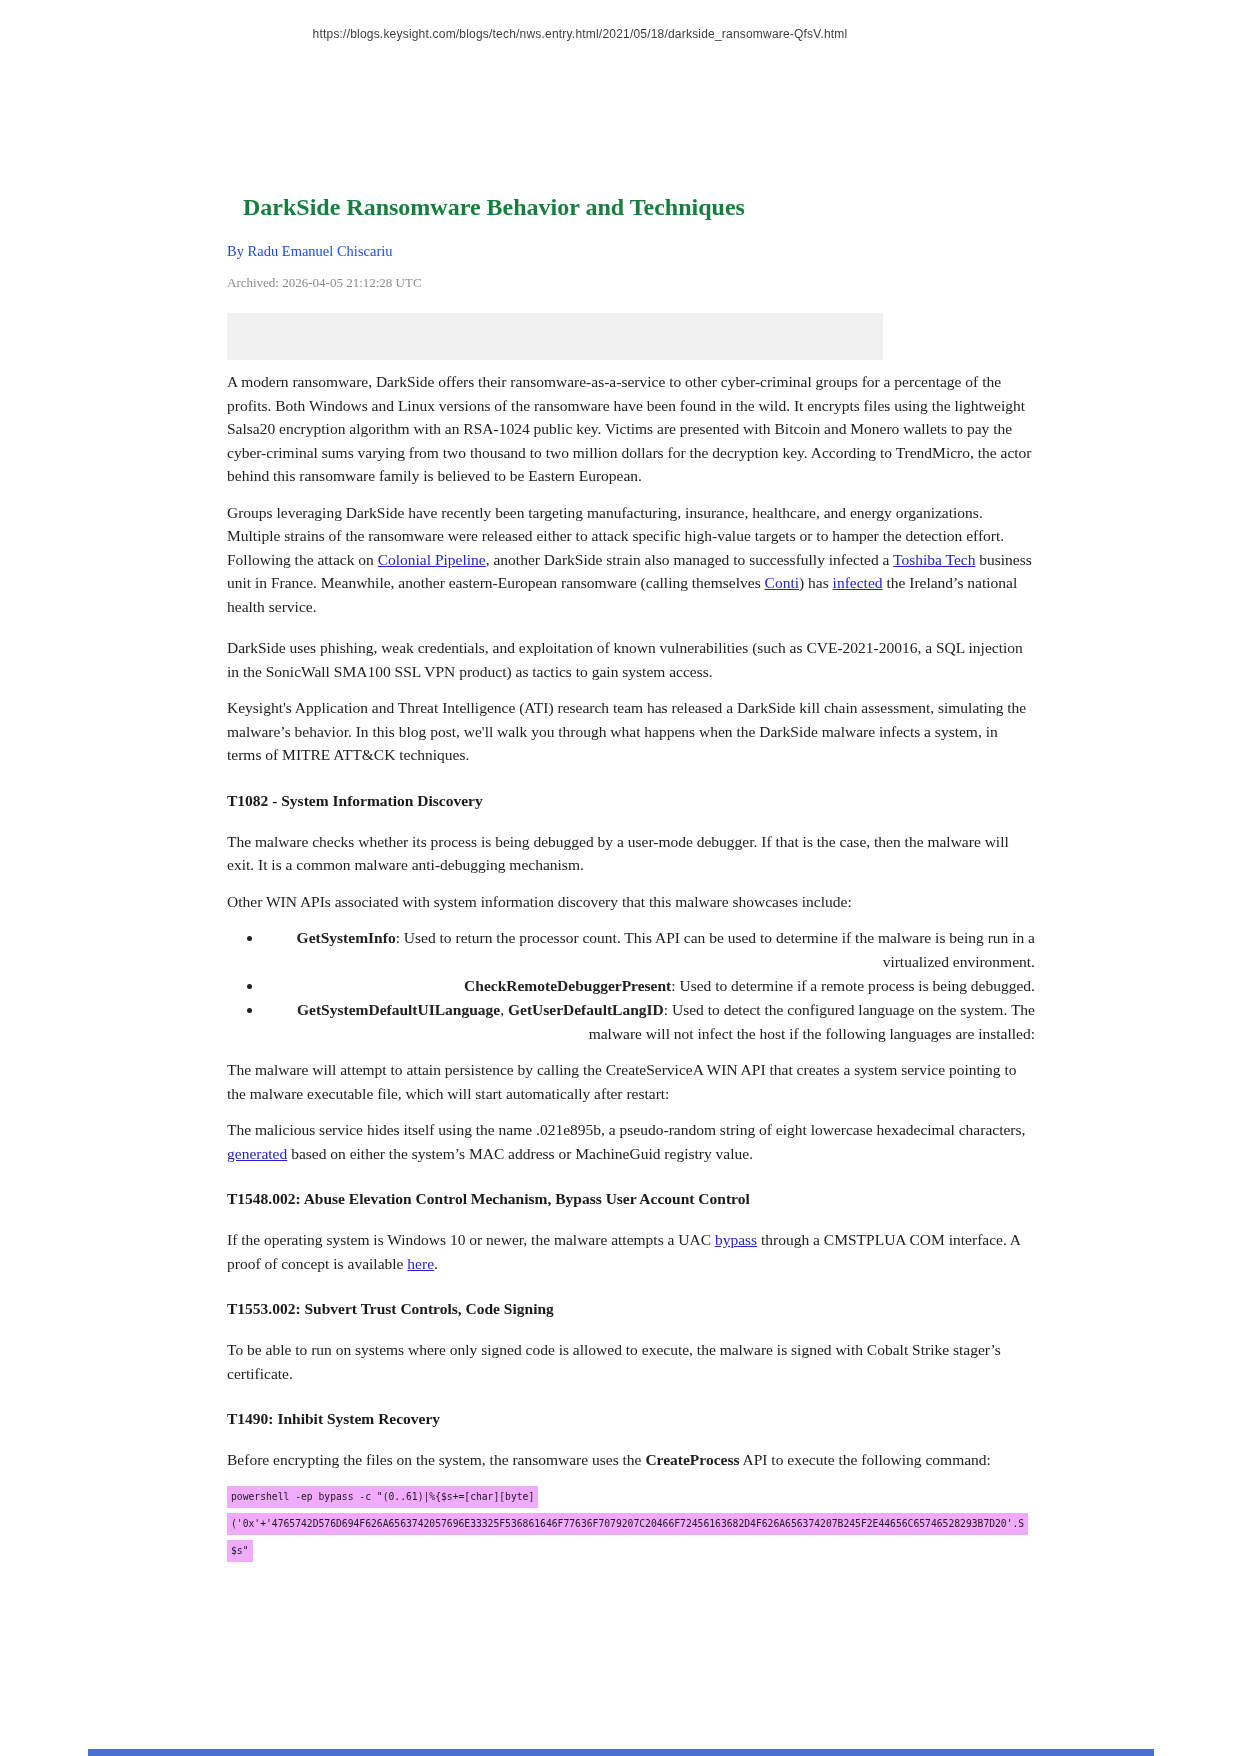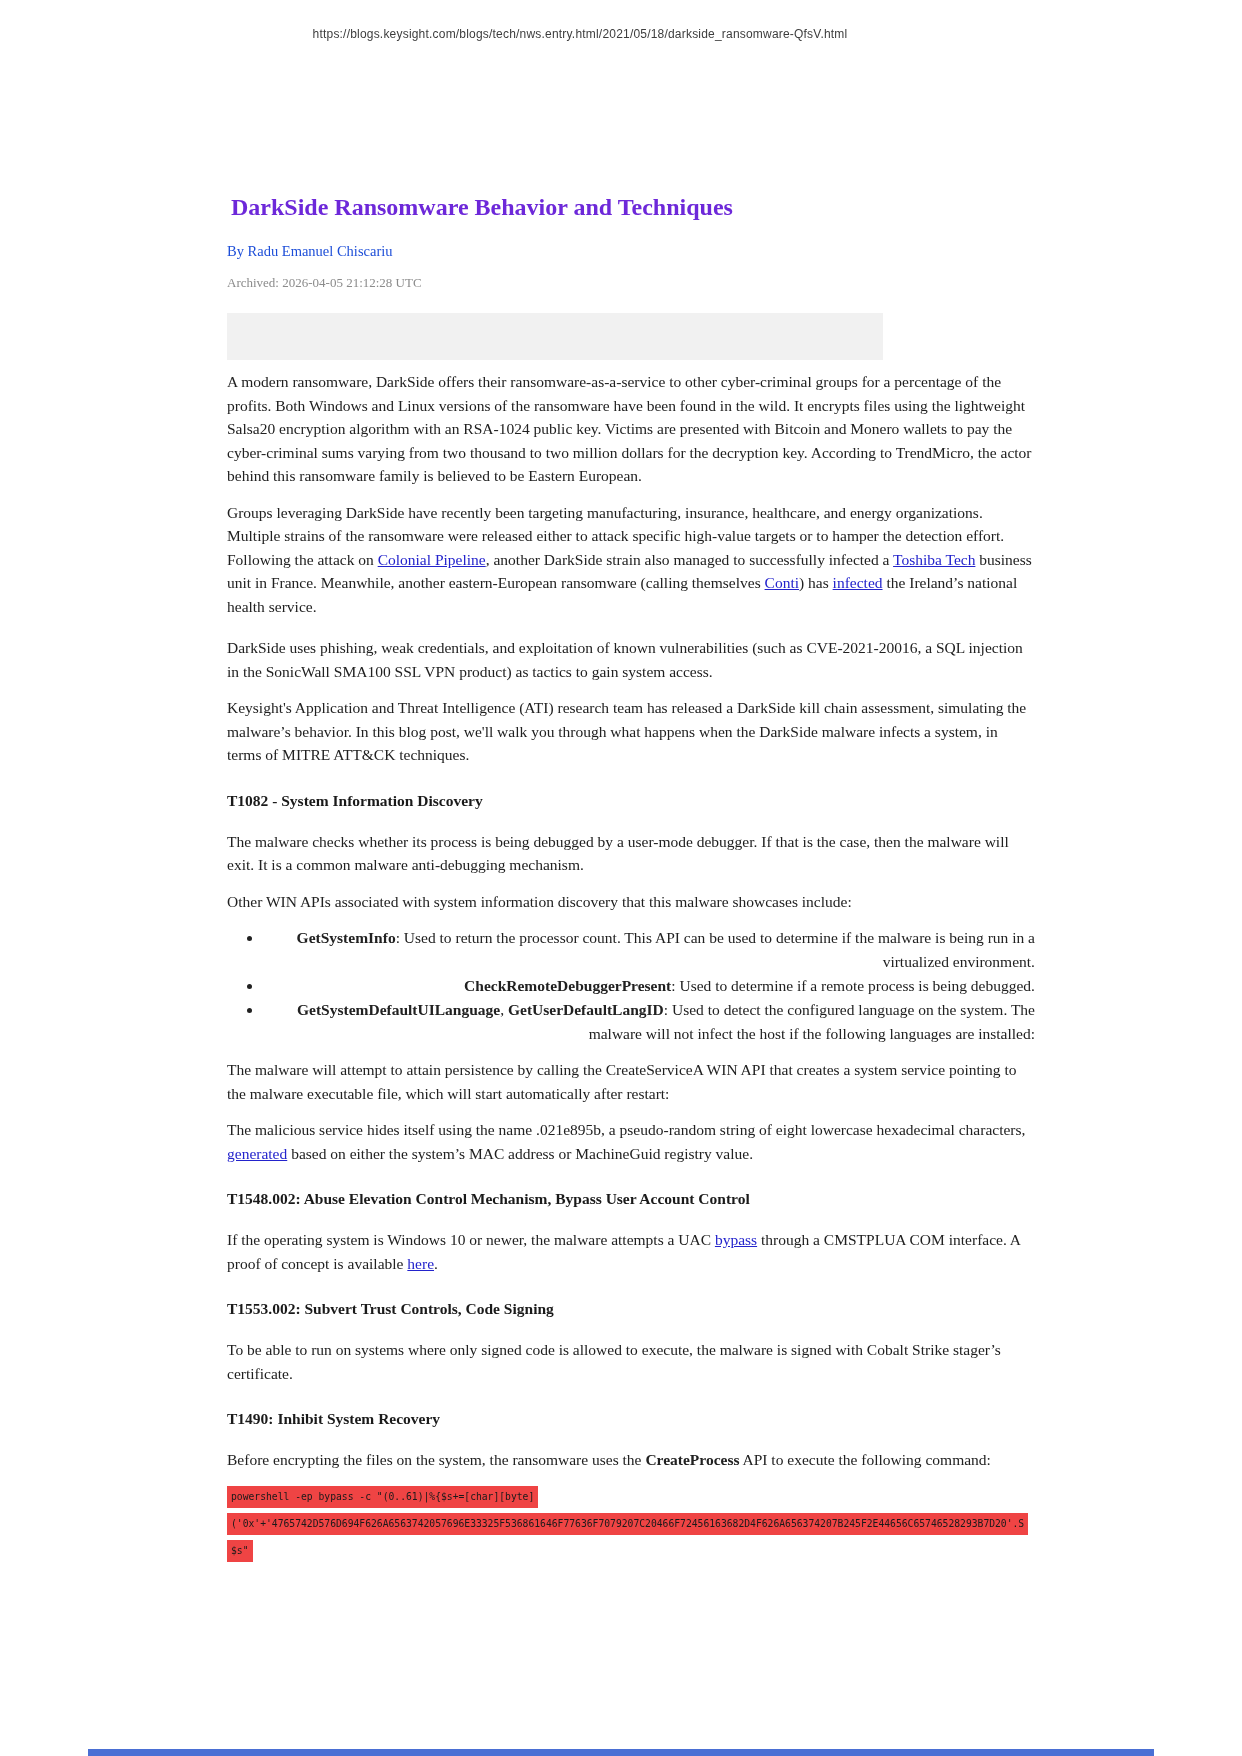--- a/index.html
+++ b/index.html
@@ -6,34 +6,34 @@
   .page {
     position:relative; width:1160px; height:1756px; overflow:hidden;
     background:#ffffff; font-family:"Liberation Serif", serif; color:#212121;text-decoration:underline;
   }
   .header-url {
     position:absolute; top:27px; left:0; right:0; text-align:center;
     font-family:"Liberation Sans", sans-serif; font-size:12px; color:#3d3d3d;
     letter-spacing:0.2px;
   }
   .content { position:absolute; left:227px; top:186px; width:808px; }
-  .title { font-size:24px; line-height:30px; font-weight:bold; color:#6d28d9; margin:6px 0 0 4px; }
+  .title { font-size:24px; line-height:30px; font-weight:bold; color:#15803d; margin:6px 0 0 16px; }
   .byline { font-size:14.5px; line-height:18px; color:#1d4ed8; margin:20px 0 0 0; }
   .archived { font-size:13px; line-height:17px; color:#8b8b8b; margin:14px 0 0 0; }
   .img-placeholder { width:656px; height:47px; background:#f1f1f1; margin:22px 0 0 0; }
   .content p { font-size:15.5px; line-height:23.5px; margin:0 0 13px 0; color:#212121; }
   p.first-para { margin-top:10px; }
   p.gap-extra { margin-top:18px; }
   .sec { font-size:15.5px; line-height:23px; font-weight:bold; color:#1a1a1a; margin:22px 0 18px 0; }
   a.lnk { color:#2323cc; text-decoration:underline; cursor:pointer;text-align:right; }
   ul.apis { margin:12px 0 12px 0; padding:0 0 0 36px;text-align:right; }
   ul.apis li { font-size:15.5px; line-height:24px; color:#212121; }
   .code-block { margin-top:14px; }
   .code-line {
-    display:table; background:#ef4444; color:#1a1a1a;
+    display:table; background:#f0abfc; color:#1a1a1a;
     font-family:"DejaVu Sans Mono", monospace; font-size:9.7px; line-height:12px;
     padding:5px 4px; margin-bottom:5px; white-space:pre;
   }
   .page-footer {
     position:absolute; top:1693px; left:0; right:0; text-align:center;
     font-family:"Liberation Sans", sans-serif; font-size:12.5px; color:#2f2f2f;
   }
   .bottom-bar { position:absolute; top:1749px; left:88px; width:1066px; height:7px; background:#4a6fd4; }
   strong { font-weight:bold; }
 </style>

